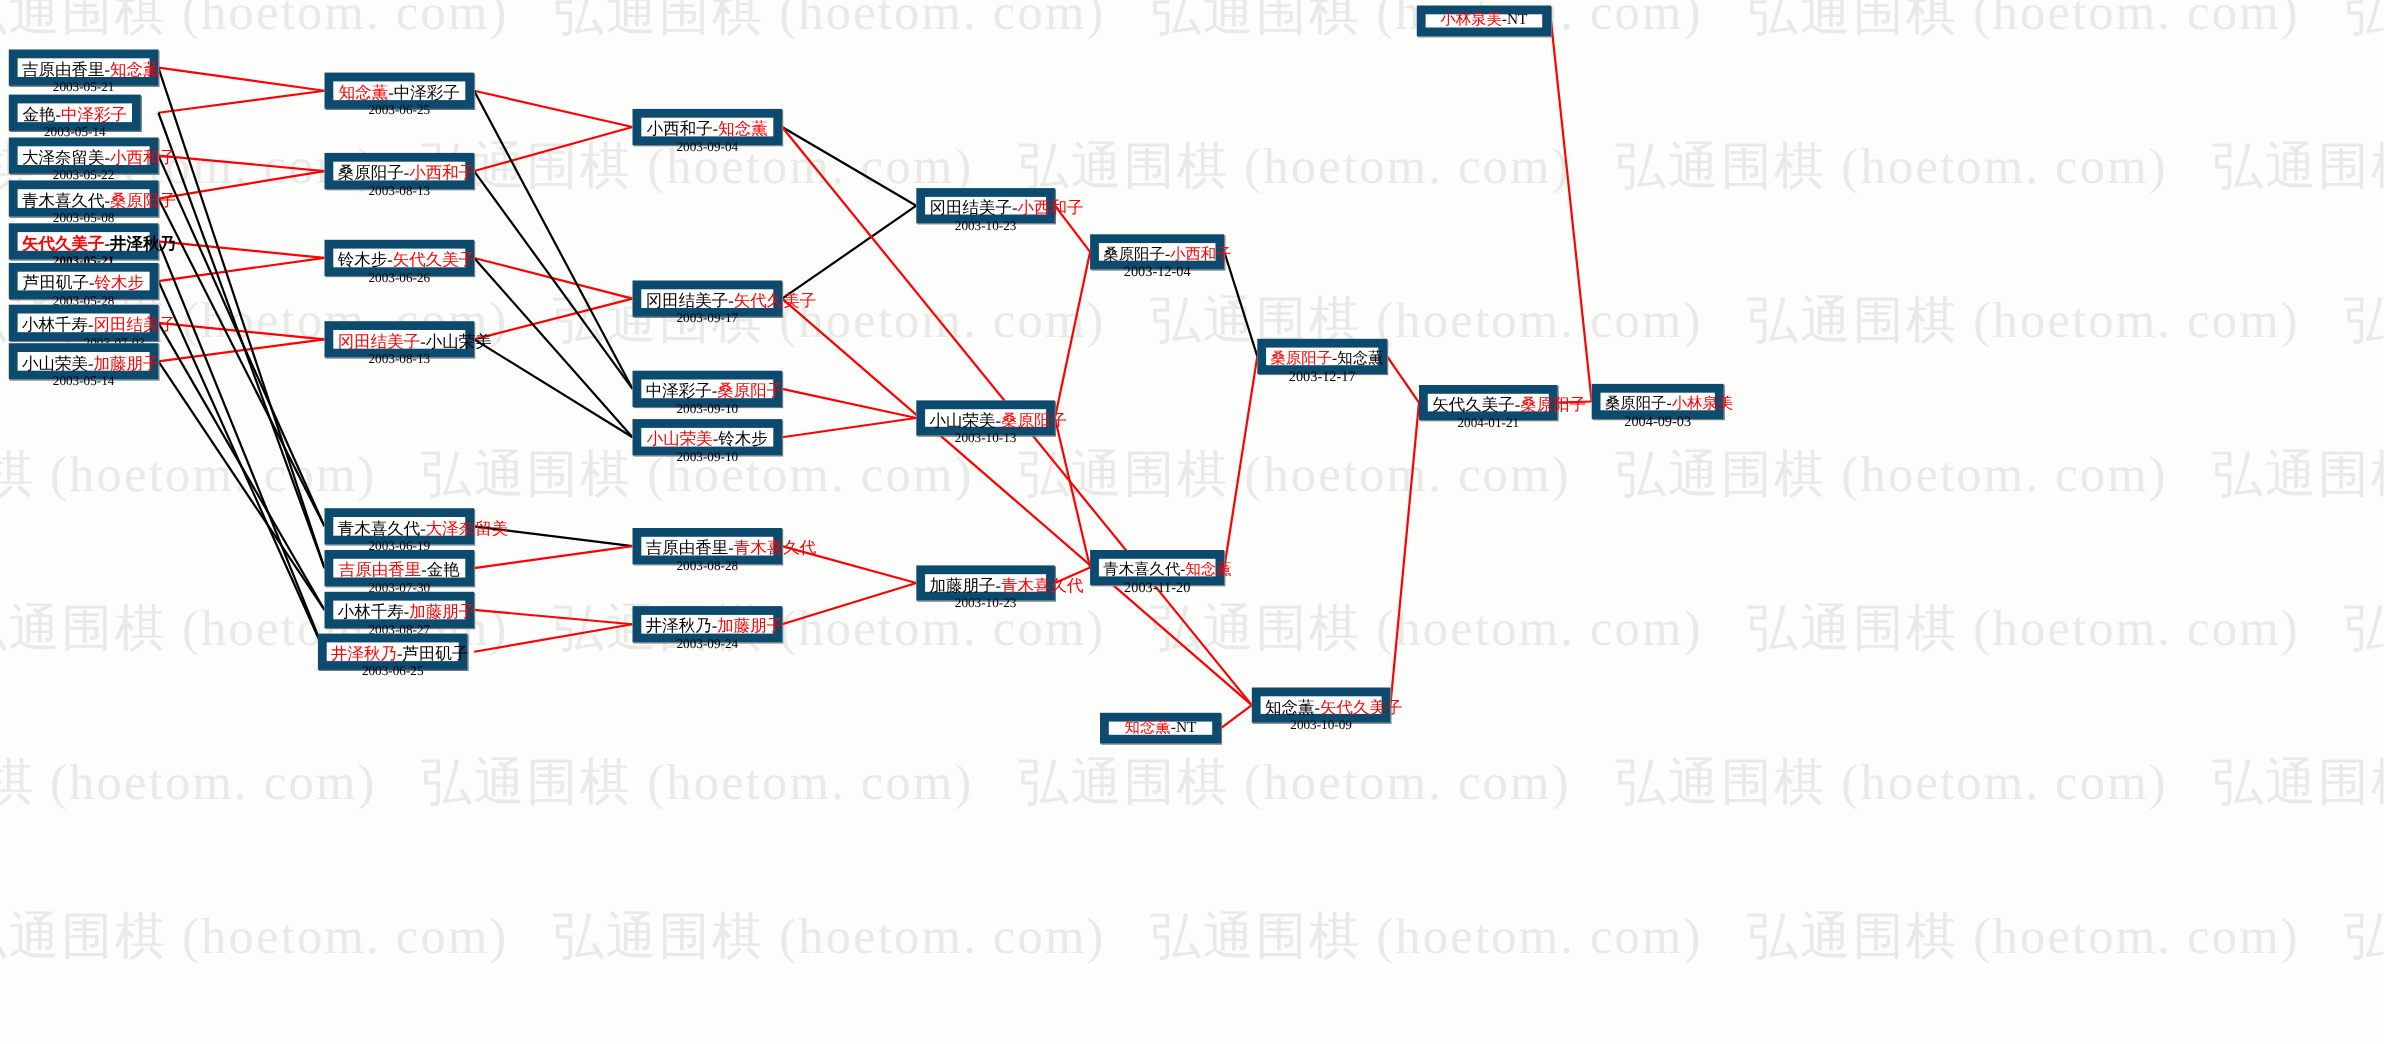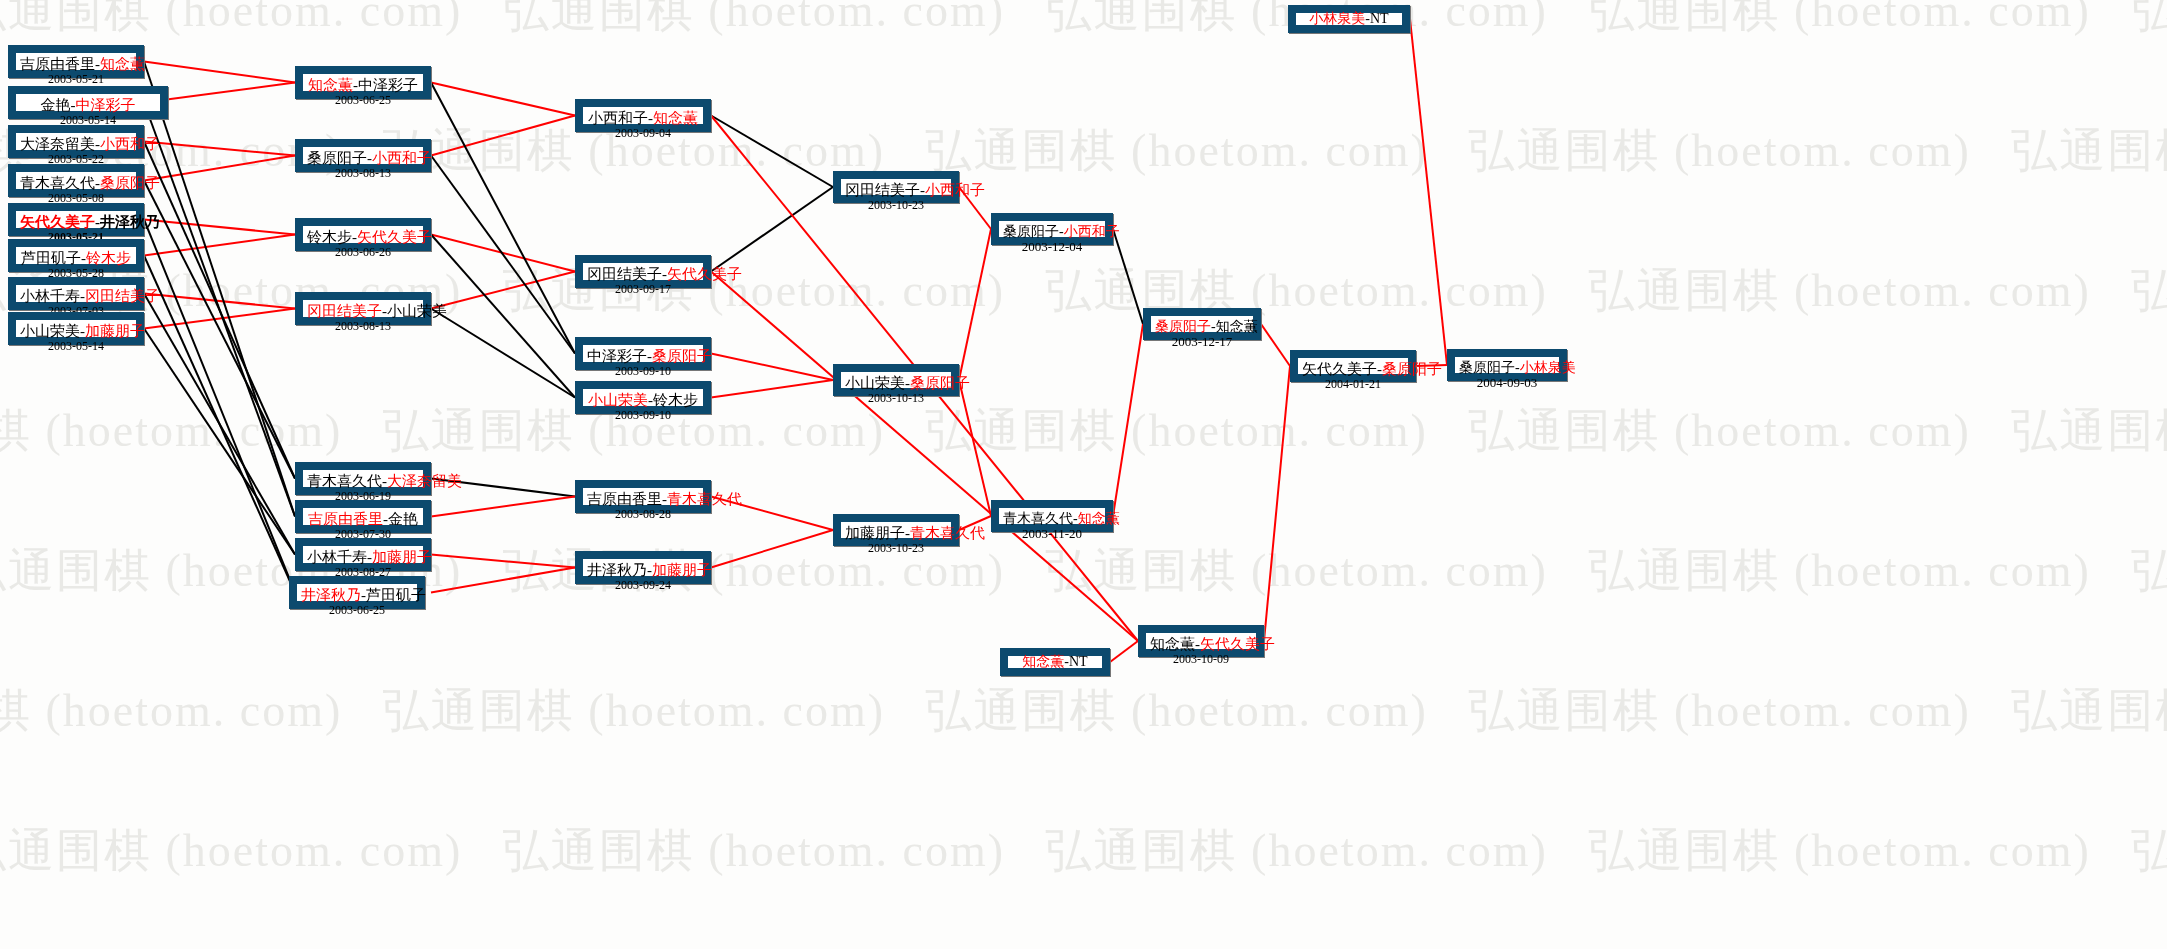--- a/index.html
+++ b/index.html
@@ -136,41 +136,41 @@
       <line x1="1110" y1="662" x2="1138" y2="641" stroke="#ff0000" stroke-width="2"></line>
       <line x1="1416" y1="366" x2="1447" y2="365" stroke="#ff0000" stroke-width="2"></line>
       <line x1="1410" y1="19" x2="1447" y2="365" stroke="#ff0000" stroke-width="2"></line>
     </svg>
 
   <div id="boxes">
       <div class="match" id="b1" style="left: 8px; top: 45px; width: 136px; height: 33px;">
         <div class="players"><span class="">吉原由香里</span><span>-</span><span class="w">知念薫</span></div>
         <div class="date">2003-05-21</div>
       </div>
-      <div class="match" id="b2" style="left: 8px; top: 86px; width: 160px; height: 33px;">
+      <div class="match" id="b2" style="left: 8px; top: 86px; width: 120px; height: 33px;">
         <div class="players"><span class="">金艳</span><span>-</span><span class="w">中泽彩子</span></div>
         <div class="date">2003-05-14</div>
       </div>
       <div class="match" id="b3" style="left: 8px; top: 125px; width: 136px; height: 33px;">
         <div class="players"><span class="">大泽奈留美</span><span>-</span><span class="w">小西和子</span></div>
         <div class="date">2003-05-22</div>
       </div>
       <div class="match" id="b4" style="left: 8px; top: 164px; width: 136px; height: 33px;">
         <div class="players"><span class="">青木喜久代</span><span>-</span><span class="w">桑原阳子</span></div>
         <div class="date">2003-05-08</div>
       </div>
       <div class="match" id="b5" style="left: 8px; top: 203px; width: 136px; height: 33px; font-weight: bold;">
         <div class="players"><span class="w">矢代久美子</span><span>-</span><span class="">井泽秋乃</span></div>
         <div class="date">2003-05-21</div>
       </div>
       <div class="match" id="b6" style="left: 8px; top: 239px; width: 136px; height: 33px;">
         <div class="players"><span class="">芦田矶子</span><span>-</span><span class="w">铃木步</span></div>
         <div class="date">2003-05-28</div>
       </div>
-      <div class="match" id="b7" style="left: 8px; top: 277px; width: 136px; height: 33px;">
+      <div class="match" id="b7" style="left: 8px; top: 277px; width: 136px; height: 33px; text-align: right;">
         <div class="players"><span class="">小林千寿</span><span>-</span><span class="w">冈田结美子</span></div>
         <div class="date">2003-07-03</div>
       </div>
       <div class="match" id="b8" style="left: 8px; top: 312px; width: 136px; height: 33px;">
         <div class="players"><span class="">小山荣美</span><span>-</span><span class="w">加藤朋子</span></div>
         <div class="date">2003-05-14</div>
       </div>
       <div class="match" id="b9" style="left: 295px; top: 462px; width: 136px; height: 33px;">
         <div class="players"><span class="">青木喜久代</span><span>-</span><span class="w">大泽奈留美</span></div>
         <div class="date">2003-06-19</div>

